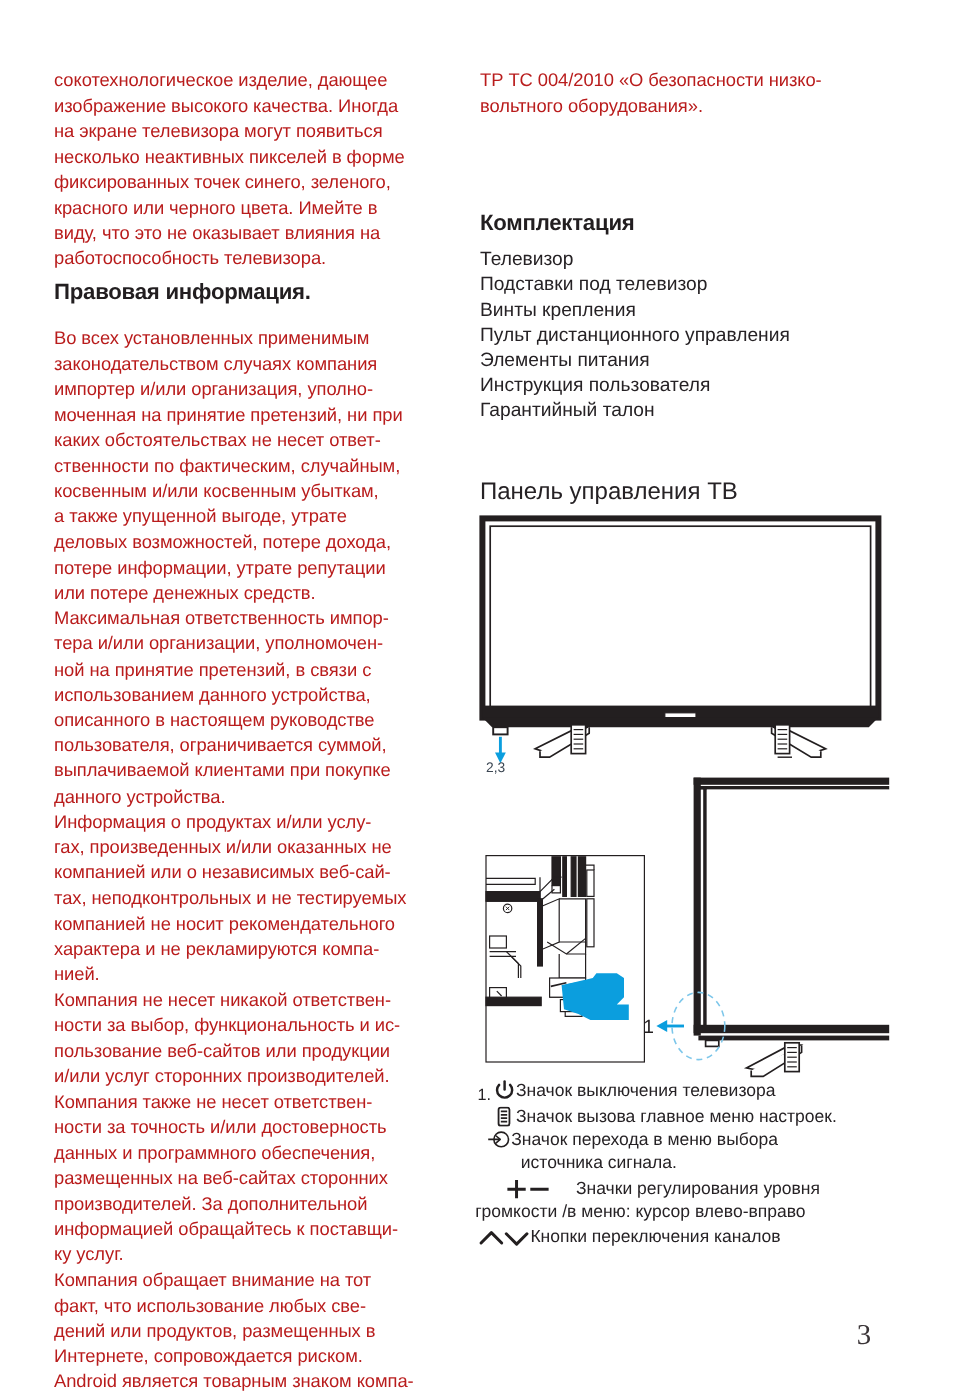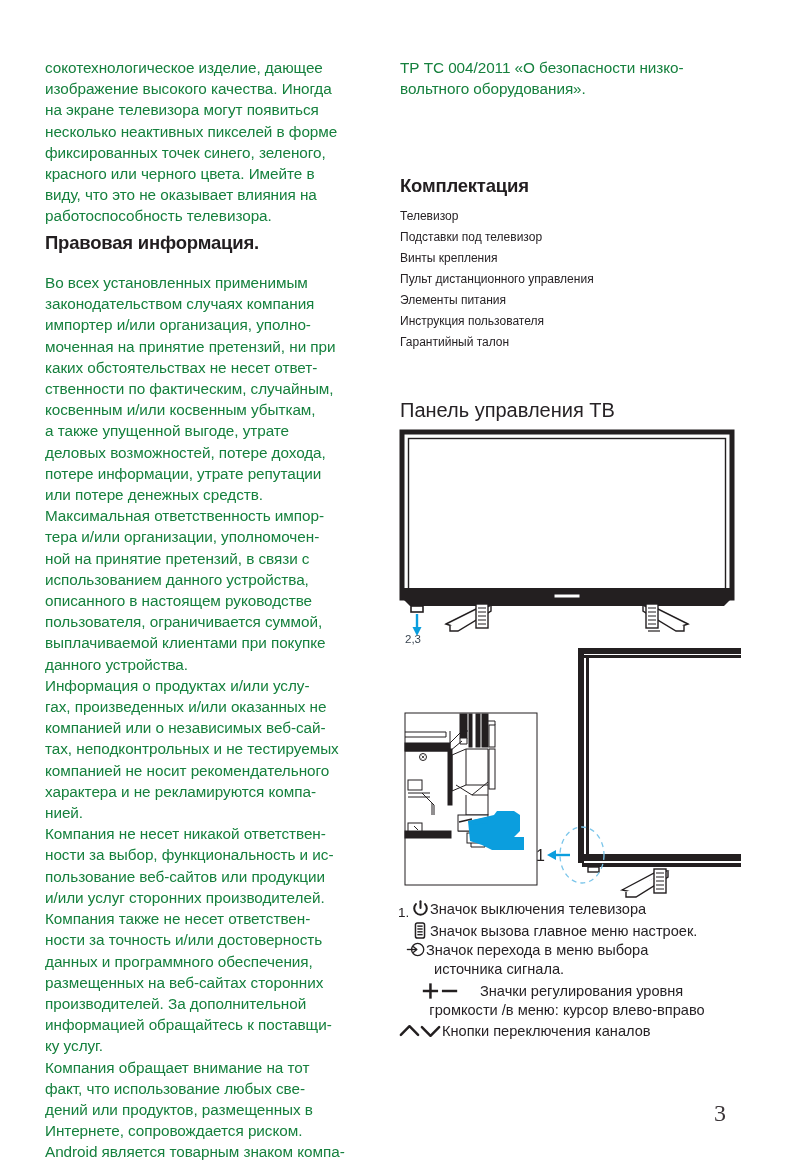--- a/index.html
+++ b/index.html
@@ -16,33 +16,33 @@
     width: 805px;
     height: 1162px;
     background: #ffffff;
     overflow: hidden;
   }
 
   .body-text {
     font-size: 15.3px;
     line-height: 21.2px;
     letter-spacing: -0.05px;
-    color: #15803d;
+    color: #b91c1c;
     white-space: pre-line;
     margin: 0;
   }
   .h2 {
     font-size: 18.5px;
     font-weight: bold;
     color: #221e20;
     margin: 0;
     letter-spacing: -0.2px;
   }
   .list-block {
-    font-size: 12px;
+    font-size: 16px;
     line-height: 21.0px;
     color: #262225;
     white-space: pre-line;
     margin: 0;
   }
   .caption {
     font-size: 20px;
     line-height: 20px;
     color: #262225;
     margin: 0;
@@ -166,21 +166,21 @@
 Компания обращает внимание на тот
 факт, что использование любых све-
 дений или продуктов, размещенных в
 Интернете, сопровождается риском.
 Android является товарным знаком компа-
 нии Google Inc.
 Устройство соответствует требованиям:
 ТР ТС 020/2011 «Электромагнитная
 совместимость технических средств» и</p>
 
-  <p id="para-tr004" class="body-text">ТР ТС 004/2011 «О безопасности низко-
+  <p id="para-tr004" class="body-text">ТР ТС 004/2010 «О безопасности низко-
 вольтного оборудования».</p>
 
   <h2 id="head-kompl" class="h2">Комплектация</h2>
 
   <p id="list-kompl" class="list-block">Телевизор
 Подставки под телевизор
 Винты крепления
 Пульт дистанционного управления
 Элементы  питания
 Инструкция пользователя
@@ -391,23 +391,23 @@
       <span class="legend-icon" style="width:42px;margin-left:-10px;">
         <svg width="44" height="18" viewBox="0 0 44 18">
           <line x1="4" y1="9" x2="20" y2="9" stroke="#231f20" stroke-width="2.6"></line>
           <line x1="12" y1="1" x2="12" y2="17" stroke="#231f20" stroke-width="2.6"></line>
           <line x1="24" y1="9" x2="40" y2="9" stroke="#231f20" stroke-width="2.6"></line>
         </svg>
       </span>
       <span class="legend-text">Значки регулирования уровня</span>
     </div>
 
-    <div class="legend-cont" style="margin-left:-2px;text-align:center;">громкости /в меню: курсор влево-вправо</div>
-
-    <div class="legend-row" style="margin-top:2px;">
+    <div class="legend-cont" style="margin-left:-2px;">громкости /в меню: курсор влево-вправо</div>
+
+    <div class="legend-row" style="margin-top:2px;align-items:flex-end;">
       <span class="legend-num"></span>
       <span class="legend-icon" style="width:44px;margin-left:-12px;">
         <svg width="46" height="18" viewBox="0 0 46 18">
           <path d="M3 13 L12 4 L21 13" fill="none" stroke="#231f20" stroke-width="2.6" stroke-linecap="round" stroke-linejoin="round"></path>
           <path d="M25 5 L34 14 L43 5" fill="none" stroke="#231f20" stroke-width="2.6" stroke-linecap="round" stroke-linejoin="round"></path>
         </svg>
       </span>
       <span class="legend-text">Кнопки переключения каналов</span>
     </div>
 

